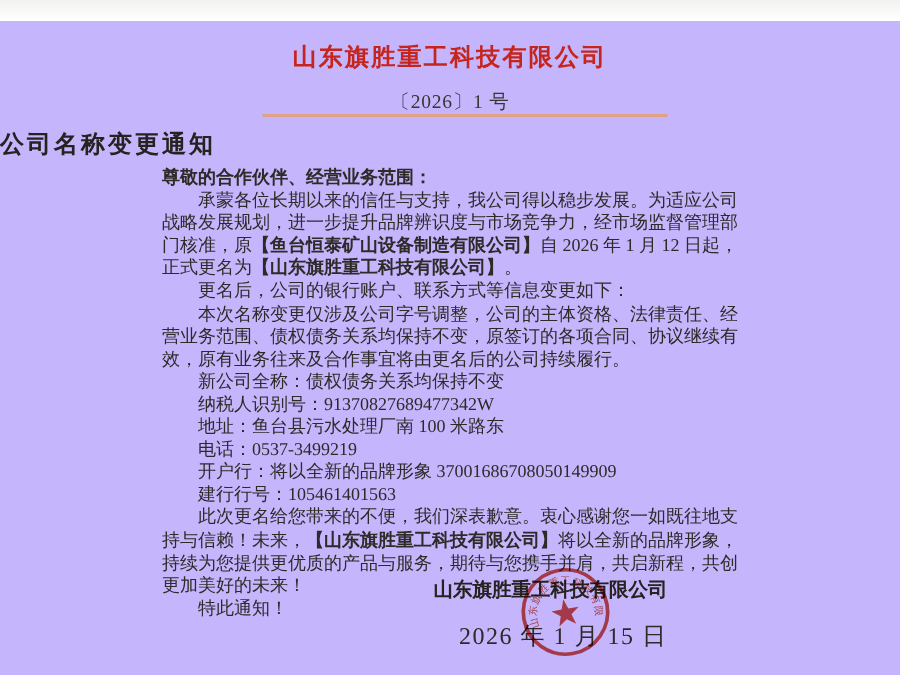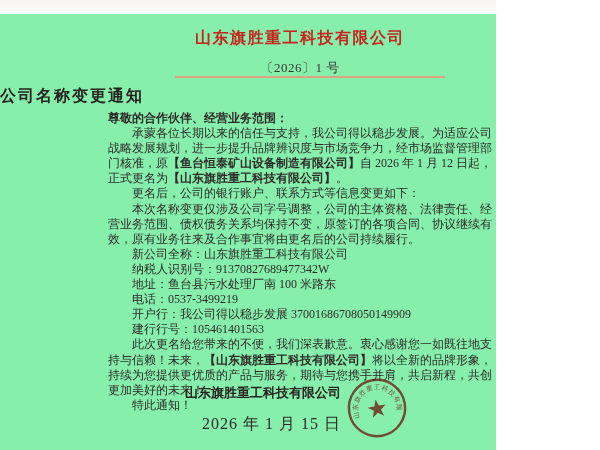--- a/index.html
+++ b/index.html
@@ -2,22 +2,22 @@
 <html><head>
 <meta charset="utf-8">
 <style>
   html, body { margin:0; padding:0; }
   body {
     width:600px; height:450px;
     background:#ffffff;
     font-family:"Liberation Serif","DejaVu Serif",serif;
   }
   .doc {
-    position:relative; width:496px; height:450px;
-    background:#86efac; overflow:hidden; color:#2e2a28;
+    position:relative; width:600px; height:450px;
+    background:#c4b5fd; overflow:hidden; color:#2e2a28;
   }
   .top-band {
     position:absolute; top:0; left:0; right:0; height:14px;
     background:linear-gradient(#f3f2f1, #ffffff);
   }
   .company-title {
     position:absolute; top:28px; left:0; width:600px; margin:0;
     text-align:center; font-size:16px; font-weight:bold;
     color:#c6251d; letter-spacing:1.5px;
   }
@@ -71,25 +71,25 @@
   <div class="body-text">
     <p class="bold">尊敬的合作伙伴、经营业务范围：</p>
 
     <p class="indent"><span>承蒙各位长期以来的信任与支持，我公司得以稳步发展。为适应公司战略发展规划，进一步提升品牌辨识度与市场竞争力，经市场监督管理部门核准，原</span><span class="bold">【鱼台恒泰矿山设备制造有限公司】</span><span>自 2026 年 1 月 12 日起，正式更名为</span><span class="bold">【山东旗胜重工科技有限公司】</span><span>。</span></p>
 
     <p class="indent">更名后，公司的银行账户、联系方式等信息变更如下：</p>
 
     <p class="indent">本次名称变更仅涉及公司字号调整，公司的主体资格、法律责任、经营业务范围、债权债务关系均保持不变，原签订的各项合同、协议继续有效，原有业务往来及合作事宜将由更名后的公司持续履行。</p>
 
     <div>
-      <div class="info-line">新公司全称：山东旗胜重工科技有限公司</div>
+      <div class="info-line">新公司全称：债权债务关系均保持不变</div>
       <div class="info-line">纳税人识别号：91370827689477342W</div>
       <div class="info-line">地址：鱼台县污水处理厂南 100 米路东</div>
       <div class="info-line">电话：0537-3499219</div>
-      <div class="info-line">开户行：我公司得以稳步发展 37001686708050149909</div>
+      <div class="info-line">开户行：将以全新的品牌形象 37001686708050149909</div>
       <div class="info-line">建行行号：105461401563</div>
     </div>
 
     <p class="indent"><span>此次更名给您带来的不便，我们深表歉意。衷心感谢您一如既往地支持与信赖！未来，</span><span class="bold">【山东旗胜重工科技有限公司】</span><span>将以全新的品牌形象，持续为您提供更优质的产品与服务，期待与您携手并肩，共启新程，共创更加美好的未来！</span></p>
 
     <p class="indent">特此通知！</p>
   </div>
 
   <div class="signature">
     <div class="sig-company">山东旗胜重工科技有限公司</div>

